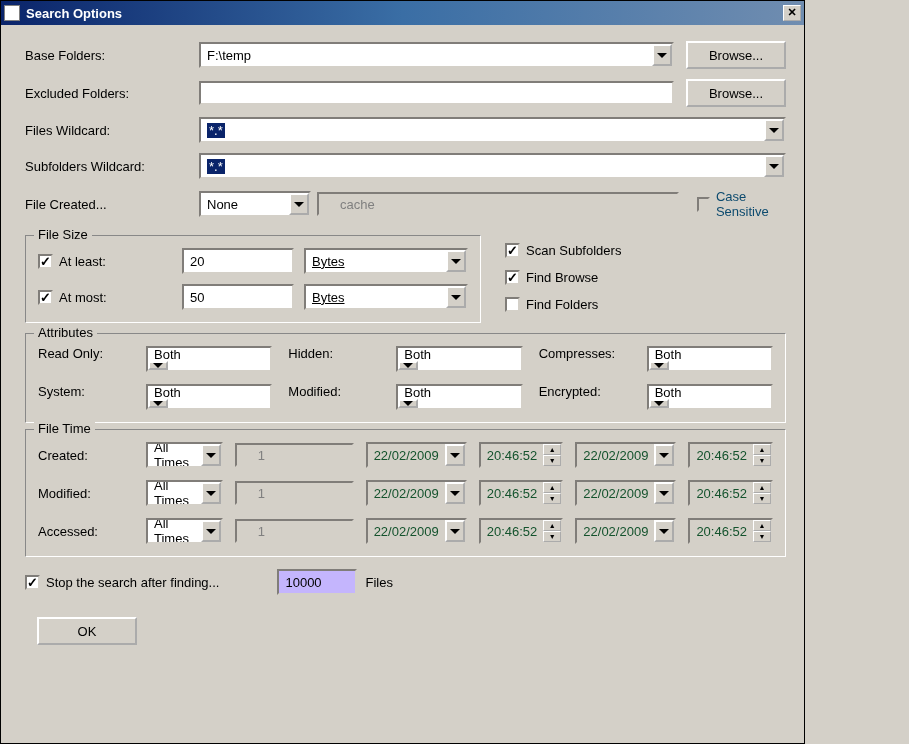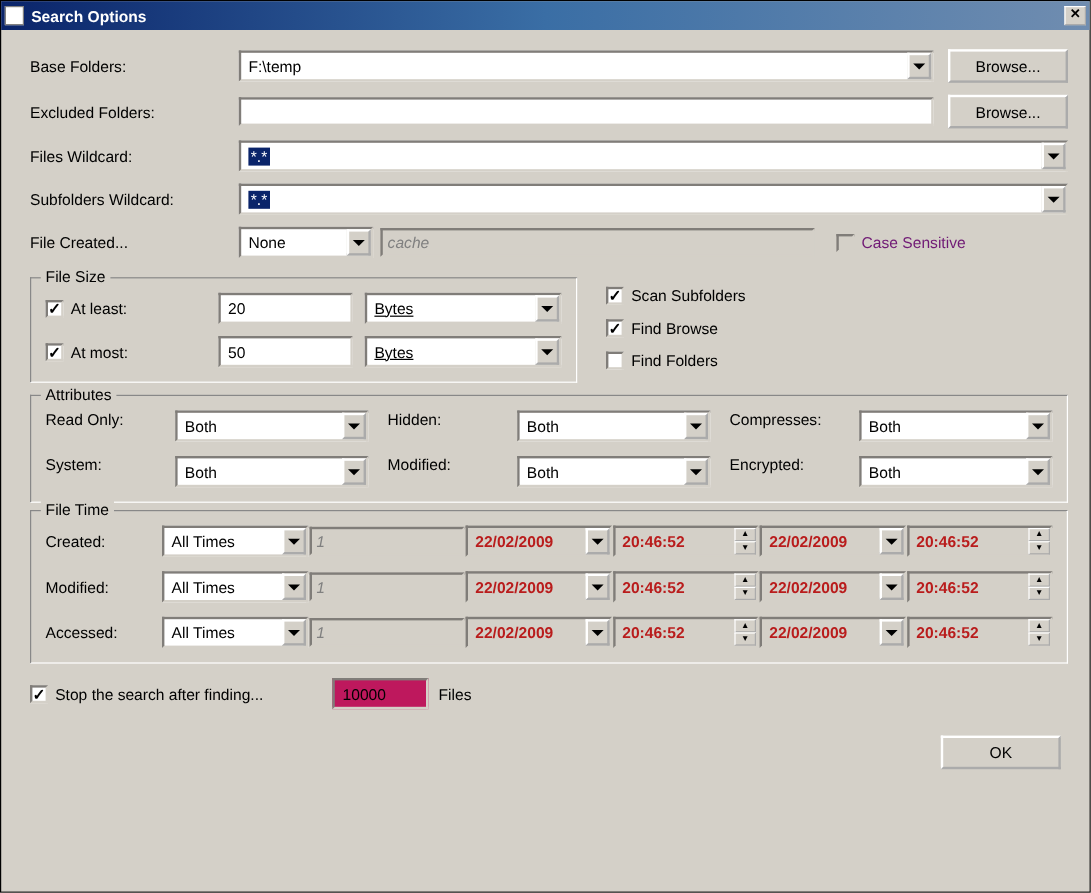--- a/index.html
+++ b/index.html
@@ -1,61 +1,61 @@
 <!DOCTYPE html>
 <html><head>
 <meta charset="utf-8">
 <style>
 * { box-sizing: border-box; font-family: Tahoma, Arial, sans-serif; font-size: 13px; }
 body { margin: 0; background: #d4d0c8; }
-.window { width: 909px; height: 744px; background: #d4d0c8; border: 1px solid #000; position: relative; }
+.window { width: 805px; height: 744px; background: #d4d0c8; border: 1px solid #000; position: relative; }
 .titlebar { background: linear-gradient(to right, #0a246a, #3a6ea5, #708db0); color: #fff; height: 24px; display: flex; align-items: center; padding: 0 3px; font-weight: bold; font-size: 13px; }
 .titlebar-icon { width: 16px; height: 16px; background: #fff; border: 1px solid #808080; margin-right: 6px; }
 .close-btn { margin-left: auto; width: 18px; height: 16px; background: #d4d0c8; border: 1px outset #fff; font-family: Arial; font-size: 11px; font-weight: bold; text-align: center; line-height: 13px; color: #000; cursor: default; }
 .content { padding: 16px 18px 12px 24px; }
 .row { display: flex; align-items: center; margin-bottom: 10px; }
 .label { width: 174px; flex-shrink: 0; }
-.text-input { background: #fff; border: 2px inset #d4d0c8; height: 24px; padding: 2px 4px; flex: 1; font-style: italic; }
+.text-input { background: #fff; border: 2px inset #d4d0c8; height: 24px; padding: 2px 21px; flex: 1; }
 .text-input.disabled { background: #d4d0c8; color: #808080; }
 .combo { display: flex; background: #fff; border: 2px inset #d4d0c8; height: 26px; flex: 1; align-items: stretch; }
 .combo-text { flex: 1; padding: 2px 6px; display: flex; align-items: center; overflow: hidden; }
 .combo-text.selected span { background: #0a246a; color: #fff; padding: 0 2px; }
 .combo-btn { width: 20px; background: #d4d0c8; border: 2px outset #fff; display: flex; align-items: center; justify-content: center; cursor: default; }
 .combo-btn::after { content: ""; border-left: 5px solid transparent; border-right: 5px solid transparent; border-top: 5px solid #000; }
 .combo.disabled { background: #d4d0c8; }
-.combo.disabled .combo-text { color: #b91c1c; font-weight: bold; }
+.combo.disabled .combo-text { color: #14532d; }
 .button { background: #d4d0c8; border: 2px outset #fff; height: 28px; padding: 0 20px; margin-left: 12px; cursor: default; min-width: 100px; text-align: center; display: flex; align-items: center; justify-content: center; }
 .checkbox { display: flex; align-items: center; gap: 6px; cursor: default; }
 .checkbox-box { width: 15px; height: 15px; background: #fff; border: 2px inset #d4d0c8; display: flex; align-items: center; justify-content: center; font-size: 11px; font-weight: bold; line-height: 1; }
 .checkbox-box.disabled { background: #d4d0c8; }
 .fieldset { border: 1px solid #888; border-right-color: #fff; border-bottom-color: #fff; border-top-color: #888; padding: 12px; margin-top: 6px; margin-bottom: 4px; position: relative; }
 .fieldset::before { content: attr(data-legend); position: absolute; top: -9px; left: 8px; background: #d4d0c8; padding: 0 4px; font-size: 13px; }
 .size-row { display: flex; align-items: center; gap: 10px; margin-bottom: 10px; }
 .size-cb { width: 134px; }
 .size-input { width: 112px; background: #ffffff; border: 2px inset #d4d0c8; height: 26px; padding: 2px 6px; }
 .size-combo { width: 106px; text-decoration: underline; }
 .scan-col { display: flex; flex-direction: column; gap: 12px; padding: 14px 0 0 24px; }
 .two-col { display: flex; }
 .fs-box { width: 456px; }
 .attr-row { display: flex; gap: 16px; align-items: flex-start; margin-bottom: 12px; }
 .attr-label { width: 92px; }
-.attr-combo { width: 80px; }
-.ft-row { display: flex; align-items: center; gap: 1px; margin-bottom: 12px; }
+.attr-combo { width: 80px; flex-direction: column; }
+.ft-row { display: flex; align-items: center; gap: 12px; margin-bottom: 12px; }
 .ft-label { width: 96px; }
 .ft-combo { width: 138px; }
 .ft-num { width: 68px; }
 .ft-date { width: 122px; display: flex; }
 .ft-time { width: 106px; display: flex; }
 .spinner-btns { width: 18px; display: flex; flex-direction: column; }
 .spinner-btns div { flex: 1; background: #d4d0c8; border: 1px outset #fff; display: flex; align-items: center; justify-content: center; font-size: 7px; }
 .bottom-row { display: flex; align-items: center; gap: 8px; margin-top: 12px; }
-.bottom-input { width: 80px; background: #be185d; border: 2px inset #d4d0c8; height: 26px; padding: 2px 6px; }
-.btn-row { display: flex; justify-content: flex-end; margin-top: 22px; gap: 14px; padding-right: 6px; }
+.bottom-input { width: 80px; background: #c4b5fd; border: 2px inset #d4d0c8; height: 26px; padding: 2px 6px; }
+.btn-row { display: flex; justify-content: flex-end; margin-top: 22px; gap: 14px; padding-right: 6px; flex-direction: column; }
 .btn-row .button { width: 98px; padding: 0; }
-.grayed { color: #701a75; }
+.grayed { color: #0c4a6e; }
 </style>
 </head>
 <body>
 
 <div class="window">
   <div class="titlebar">
     <div class="titlebar-icon"></div>
     <span>Search Options</span>
     <div class="close-btn">✕</div>
   </div>

